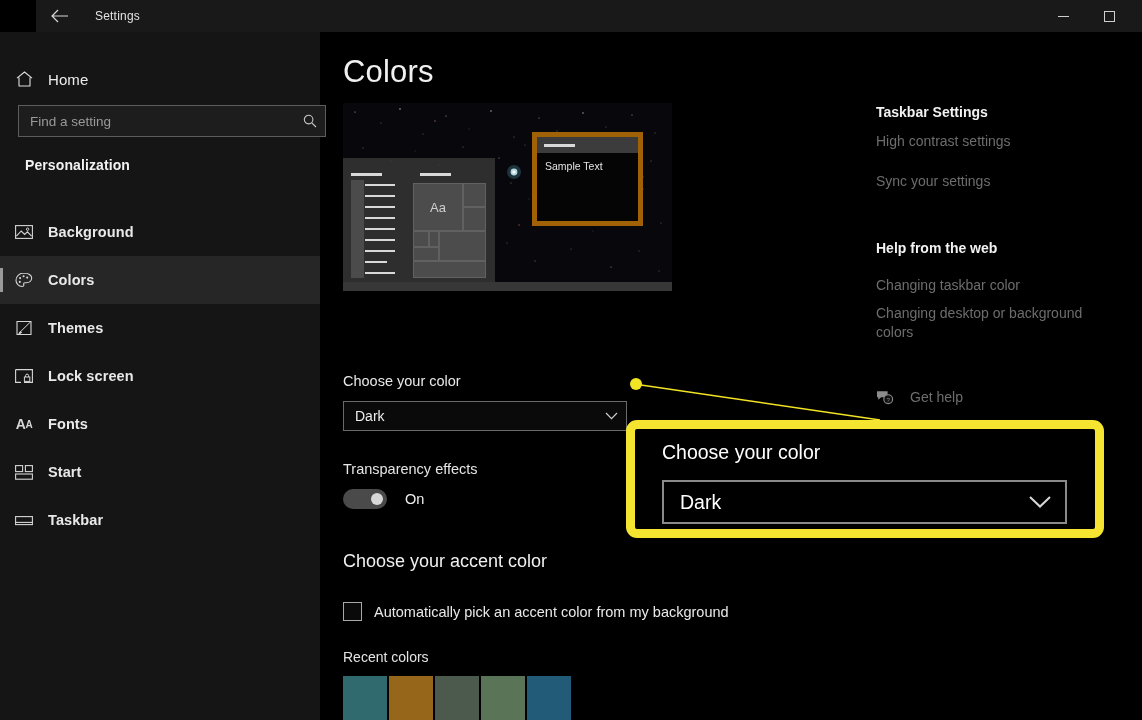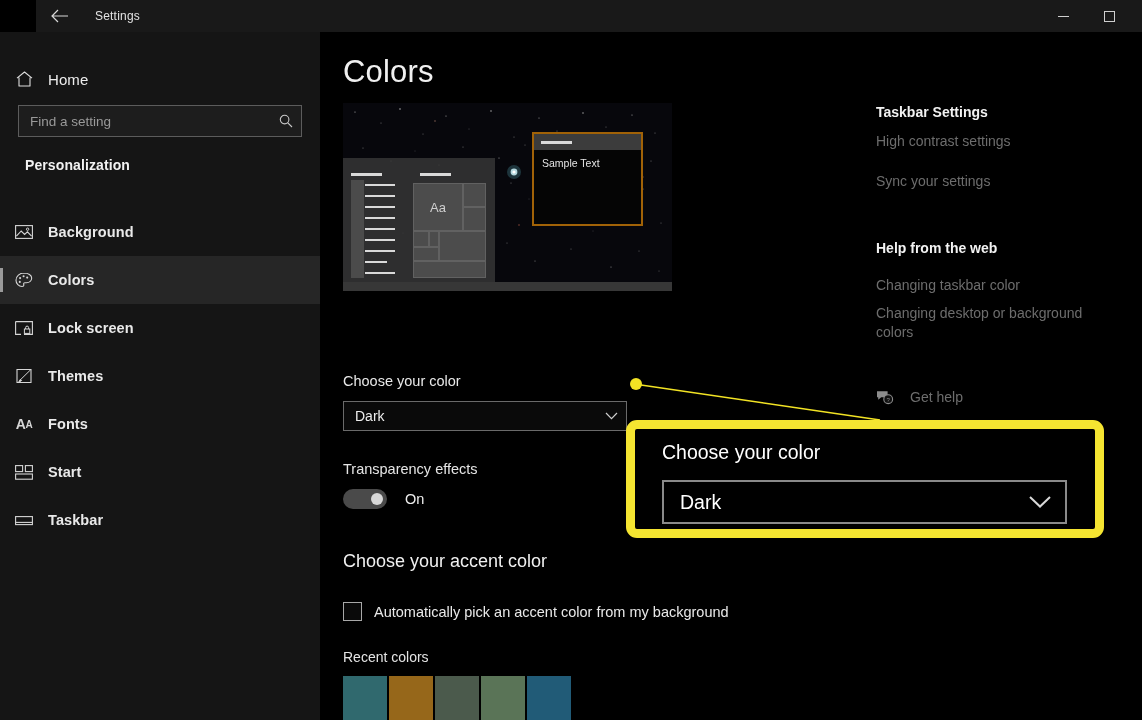--- a/index.html
+++ b/index.html
@@ -55,21 +55,21 @@
   .nav-home {
     position: absolute; top: 27px; left: 0;
     width: 296px; height: 40px;
     display: flex; align-items: center;
   }
   .nav-home .nav-ico { width: 48px; display: flex; justify-content: center; color: #dedede; }
   .nav-home .nav-lbl { font-size: 15px; color: #ededed; }
 
   .search-wrap {
     position: absolute; top: 73px; left: 18px;
-    width: 284px; height: 32px;
+    width: 308px; height: 32px;
     background: #1d1d1d;
     border: 1px solid #5c5c5c;
     display: flex; align-items: center;
   }
   .search-input {
     flex: 1 1 auto;
     background: transparent; border: none; outline: none;
     font-family: "Liberation Sans", sans-serif;
     font-size: 13.5px; color: #c8c8c8;
     padding: 0 8px 0 11px;
@@ -156,21 +156,21 @@
   .tile-d { left: 70px; top: 73px; width: 16px; height: 16px; }
   .tile-e { left: 86px; top: 73px; width: 10px; height: 16px; }
   .tile-f { left: 70px; top: 89px; width: 26px; height: 14px; }
   .tile-g { left: 96px; top: 73px; width: 47px; height: 30px; }
   .tile-h { left: 70px; top: 103px; width: 73px; height: 17px; }
 
   .win-sample {
     position: absolute; left: 189px; top: 29px;
     width: 111px; height: 94px;
     background: #050505;
-    border: 2px solid #a16207;
+    border: 5px solid #a16207;
   }
   .ws-bar {
     position: absolute; left: 0; top: 0;
     width: 100%; height: 16px;
     background: #3c3c3c;
   }
   .ws-bar-line {
     position: absolute; left: 7px; top: 7px;
     width: 31px; height: 3px; background: #d9d9d9;
   }
@@ -377,39 +377,39 @@
             <circle cx="8.6" cy="4.3" r="1.05" fill="#d6d6d6"></circle>
             <circle cx="12.2" cy="5.6" r="1.05" fill="#d6d6d6"></circle>
             <circle cx="4.8" cy="9.9" r="1.05" fill="#d6d6d6"></circle>
           </svg>
         </span>
         <span class="nav-lbl">Colors</span>
       </div>
 
       <div class="nav-item">
         <span class="nav-ico">
+          <svg width="18" height="17" viewBox="0 0 18 17" fill="none" aria-hidden="true">
+            <path d="M2 1.5 H16 V14.5 H2 Z" stroke="#d6d6d6" stroke-width="1.1"></path>
+            <path d="M15.8 1.6 L5.6 11.6" stroke="#d6d6d6" stroke-width="1"></path>
+            <path d="M5.4 11.3 L3.4 14.6 L6.6 12.5 Z" stroke="#d6d6d6" stroke-width="1" fill="#d6d6d6"></path>
+          </svg>
+        </span>
+        <span class="nav-lbl">Themes</span>
+      </div>
+
+      <div class="nav-item">
+        <span class="nav-ico">
           <svg width="18" height="16" viewBox="0 0 18 16" fill="none" aria-hidden="true">
             <path d="M0.6 1.6 H17.4 V14.4 H9" stroke="#d6d6d6" stroke-width="1.1"></path>
             <path d="M6 14.4 H0.6 V1.6" stroke="#d6d6d6" stroke-width="1.1"></path>
             <rect x="9.4" y="9" width="5.4" height="4.4" stroke="#d6d6d6" stroke-width="1"></rect>
             <path d="M10.6 9 V7.6a1.5 1.5 0 0 1 3 0V9" stroke="#d6d6d6" stroke-width="1"></path>
           </svg>
         </span>
         <span class="nav-lbl">Lock screen</span>
-      </div>
-
-      <div class="nav-item">
-        <span class="nav-ico">
-          <svg width="18" height="17" viewBox="0 0 18 17" fill="none" aria-hidden="true">
-            <path d="M2 1.5 H16 V14.5 H2 Z" stroke="#d6d6d6" stroke-width="1.1"></path>
-            <path d="M15.8 1.6 L5.6 11.6" stroke="#d6d6d6" stroke-width="1"></path>
-            <path d="M5.4 11.3 L3.4 14.6 L6.6 12.5 Z" stroke="#d6d6d6" stroke-width="1" fill="#d6d6d6"></path>
-          </svg>
-        </span>
-        <span class="nav-lbl">Themes</span>
       </div>
 
       <div class="nav-item">
         <span class="nav-ico ico-fonts">A<span class="small">A</span></span>
         <span class="nav-lbl">Fonts</span>
       </div>
 
       <div class="nav-item">
         <span class="nav-ico">
           <svg width="18" height="15" viewBox="0 0 18 15" fill="none" aria-hidden="true">

